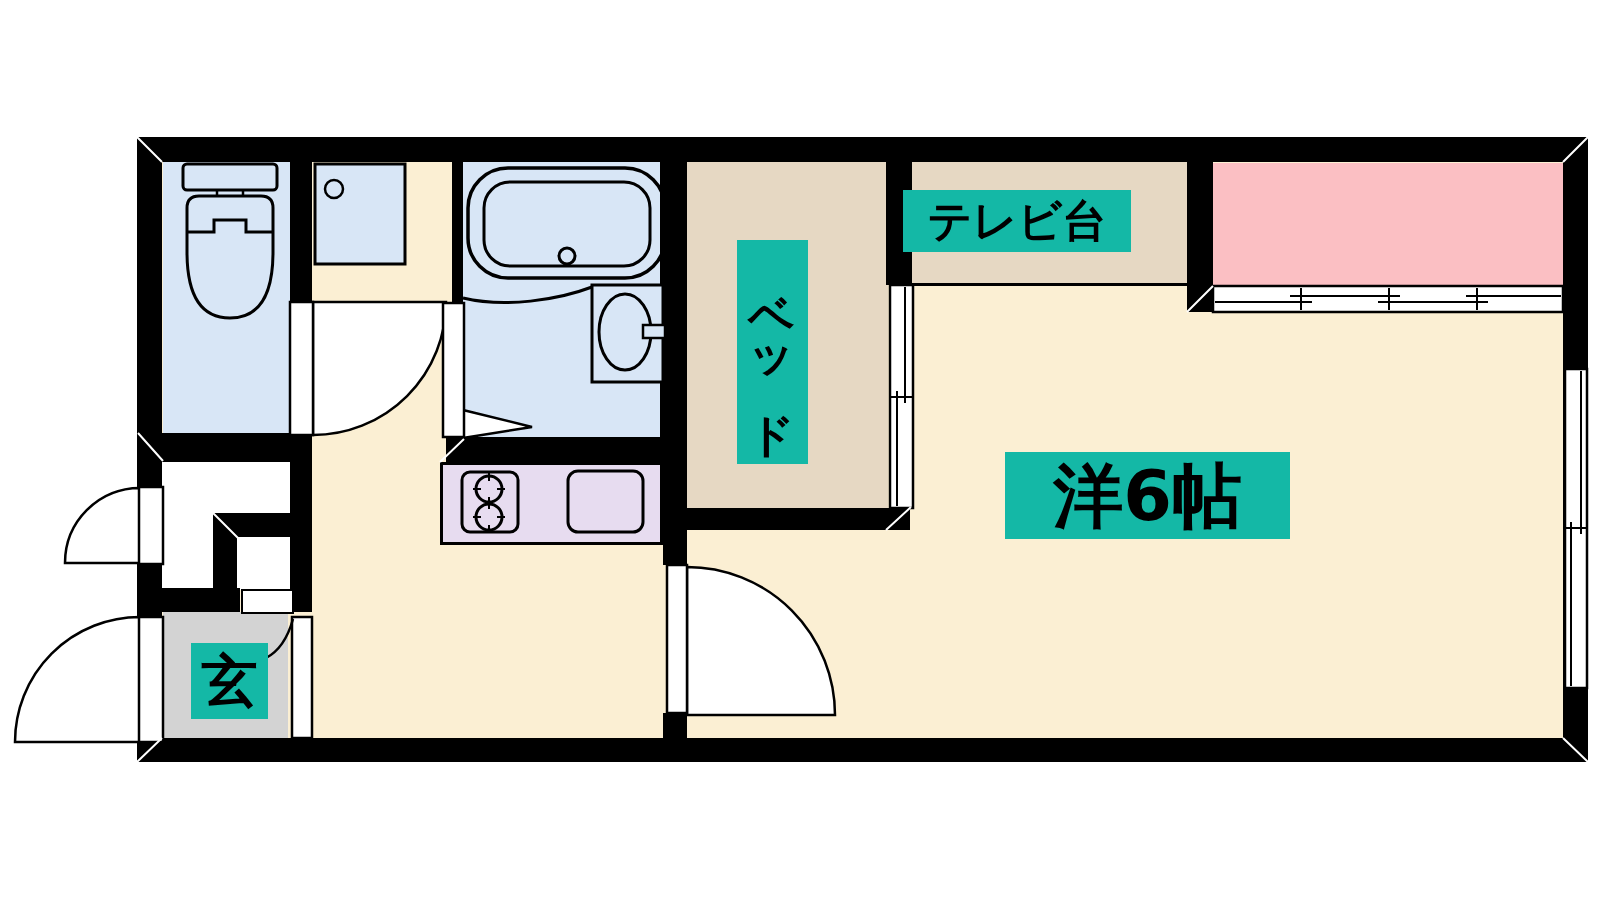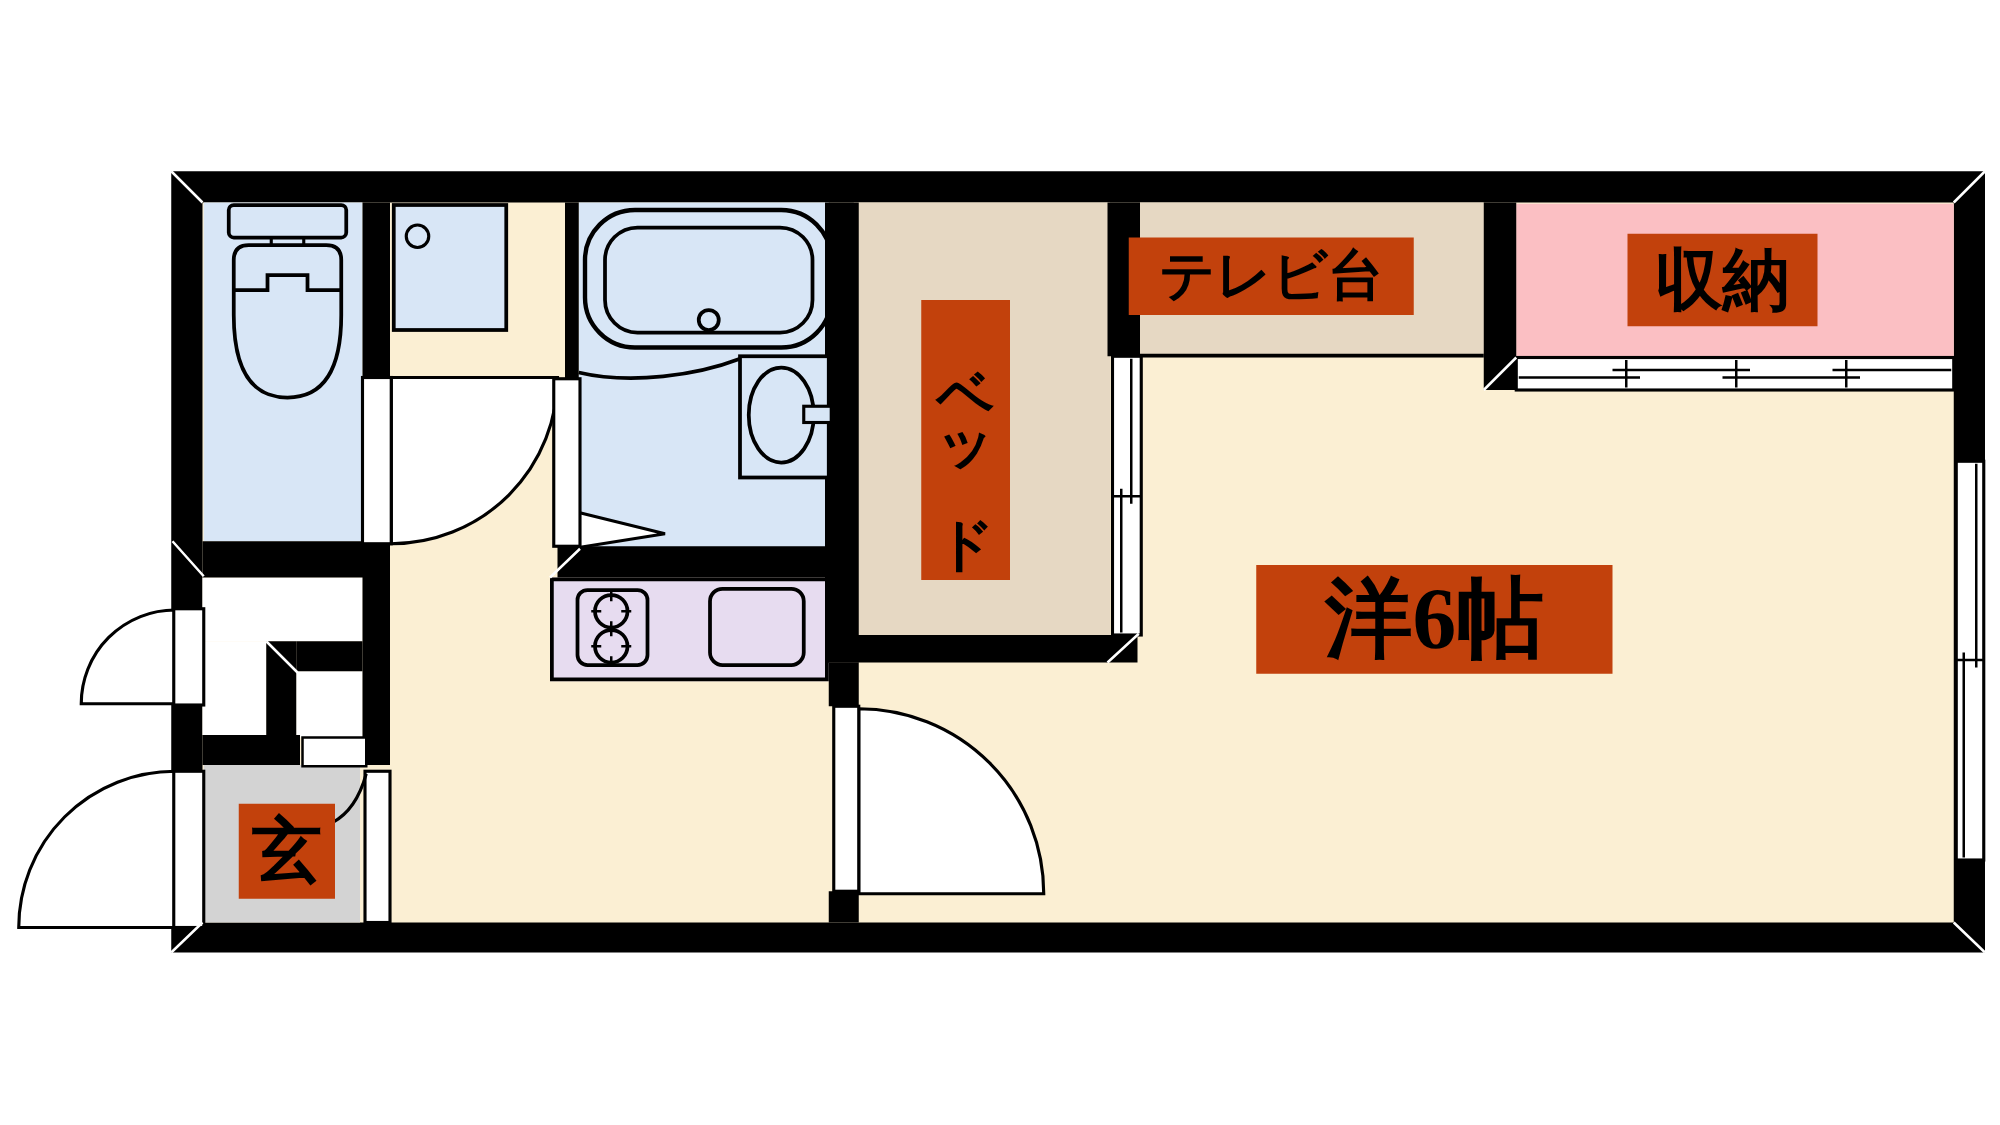--- a/index.html
+++ b/index.html
@@ -1,21 +1,21 @@
 <!DOCTYPE html>
 <html><head>
 <meta charset="utf-8">
 <style>
   html,body{margin:0;padding:0;background:#fff;}
   .plan{position:relative;width:1600px;height:900px;background:#fff;overflow:hidden;
         font-family:"DejaVu Sans",sans-serif;}
   .wall{position:absolute;background:#000;}
   .room{position:absolute;}
-  .label{position:absolute;background:#c2410c;color:#000;display:flex;align-items:center;
-         justify-content:center;font-weight:600;line-height:1.0;font-family:Liberation Serif, serif;}
+  .label{position:absolute;background:#14b8a6;color:#000;display:flex;align-items:center;
+         justify-content:center;font-weight:600;line-height:1.0;}
   .label.vert{writing-mode:vertical-rl;text-orientation:upright;letter-spacing:6px;}
   svg.overlay{position:absolute;left:0;top:0;pointer-events:none;}
 </style>
 </head>
 <body>
 
 <div class="plan">
 
   <div class="wall" style="left:137px;top:137px;width:1451px;height:625px;"></div>
   <div class="room" style="left:162px;top:162px;width:1401px;height:576px;background:#FBEFD3;"></div>
@@ -103,23 +103,20 @@
 
     <rect x="1565" y="369" width="22" height="319" fill="#fff" stroke="#000" stroke-width="2.5"></rect>
     <path d="M 1581 371 V 534 M 1571 522 V 686 M 1565 528 H 1587" fill="none" stroke="#000" stroke-width="2"></path>
 
     <path d="M 137 137 L 162 162 M 1588 137 L 1563 162 M 1588 762 L 1563 738 M 137 762 L 162 738 M 440 462 L 464 439 M 213 513 L 238 538 M 886 530 L 911 507 M 1187 312 L 1213 286 M 138 433 L 163 461" fill="none" stroke="#fff" stroke-width="2"></path>
   </svg>
 
   <div class="label" style="left:903px;top:190px;width:228px;height:62px;font-size:44px;">
     <span>テレビ台</span>
   </div>
-  <div class="label" style="left:1302px;top:187px;width:152px;height:74px;font-size:54px;">
-    <span>収納</span>
-  </div>
   <div class="label vert" style="left:737px;top:240px;width:71px;height:224px;font-size:46px;">
     <span>ベッド</span>
   </div>
   <div class="label" style="left:1005px;top:452px;width:285px;height:87px;font-size:70px;">
     <span>洋6帖</span>
   </div>
   <div class="label" style="left:191px;top:643px;width:77px;height:76px;font-size:56px;">
     <span>玄</span>
   </div>
 

